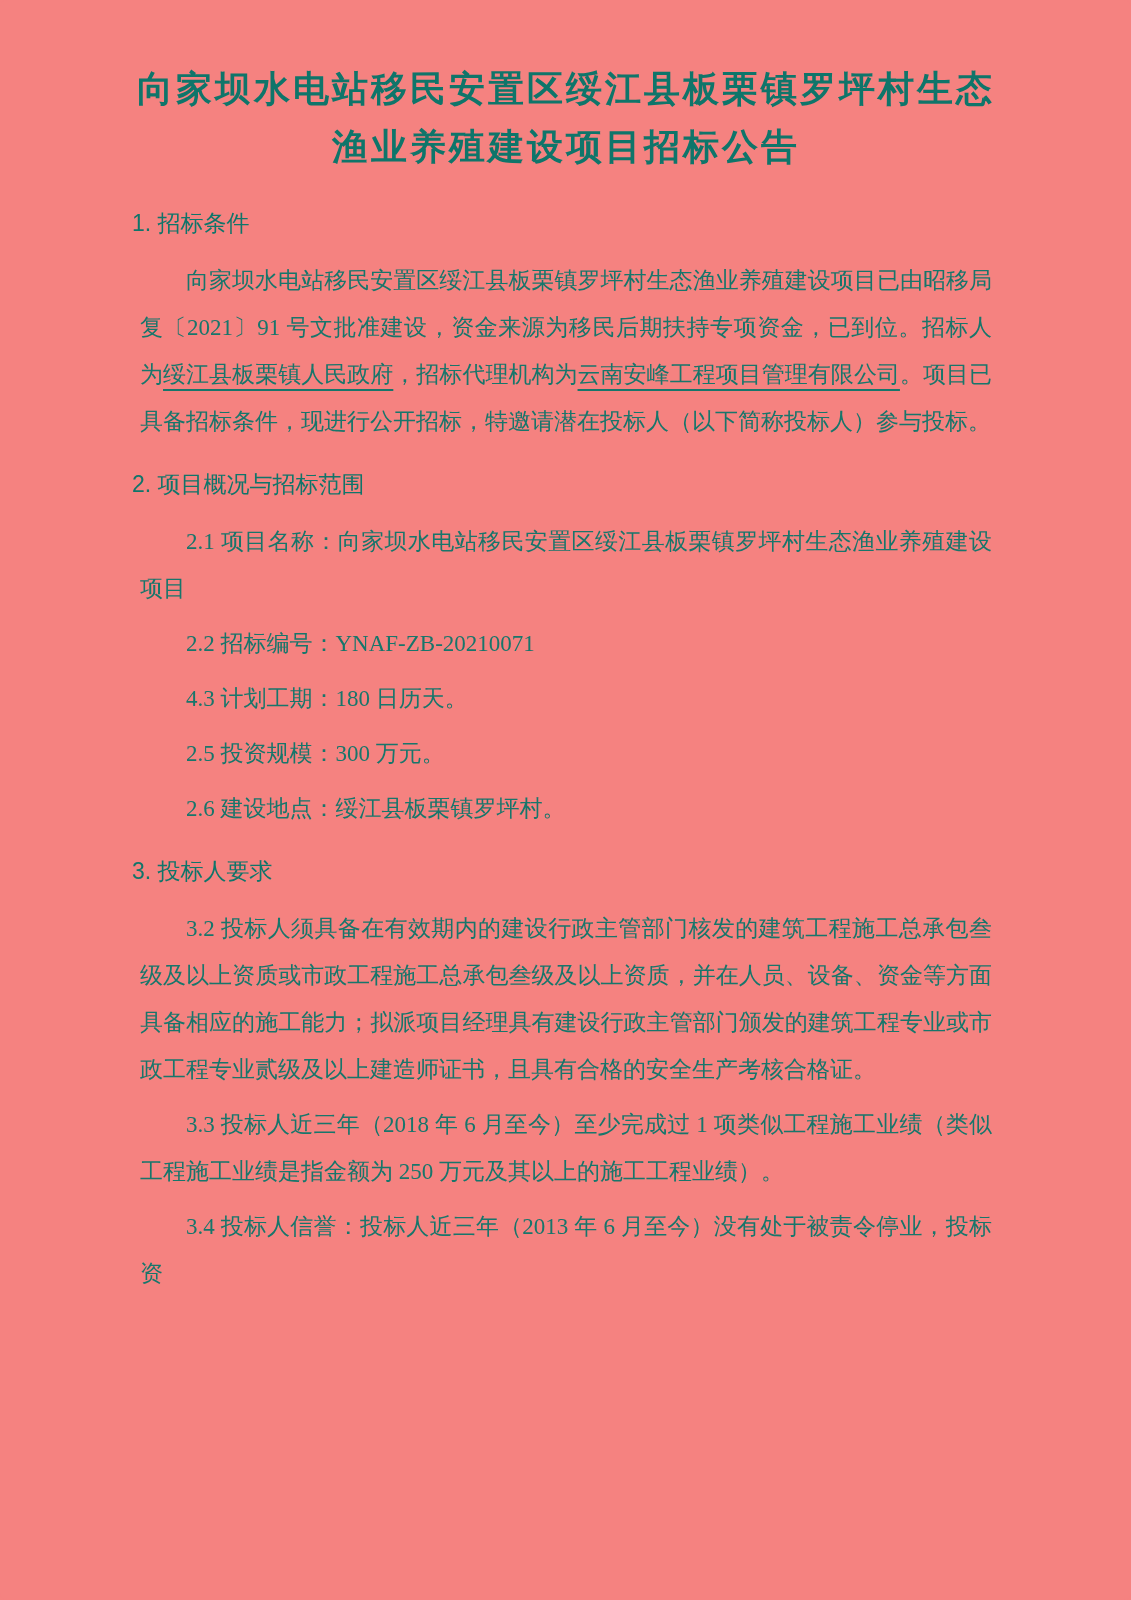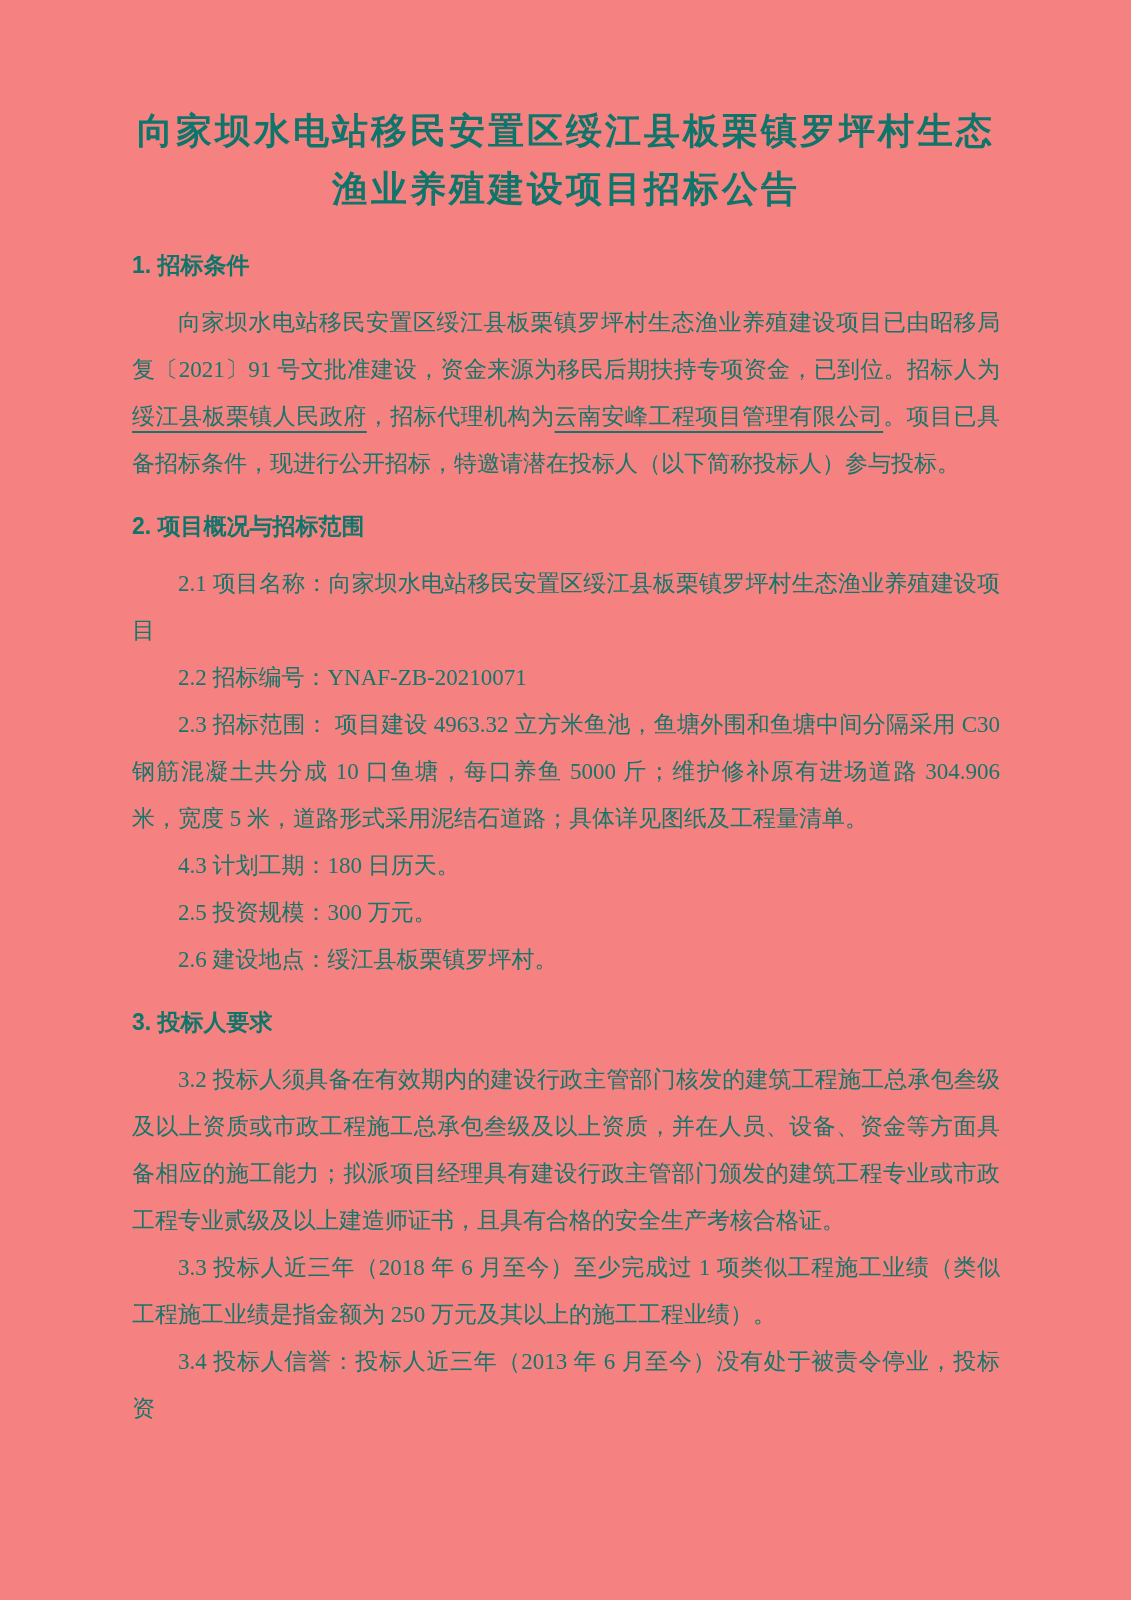--- a/index.html
+++ b/index.html
@@ -3,51 +3,51 @@
 <meta charset="utf-8">
 <style>
   html, body { margin: 0; padding: 0; background: #f58280; }
   .page {
     position: relative;
     width: 1131px;
     height: 1600px;
     margin: 0 auto;
     background: #f58280;
     box-sizing: border-box;
-    padding: 102px 131px 0 132px;
+    padding: 60px 131px 0 132px;
     overflow: hidden;
     font-family: "Liberation Serif", "DejaVu Serif", serif;
     color: #17766b;
     border-radius: 7px;
   }
   .doc-title {
     font-family: "Liberation Sans", "DejaVu Sans", sans-serif;
     font-weight: bold;
     font-size: 36px;
     line-height: 58px;
     letter-spacing: 3px;
     text-align: center;
     color: #0f756a;
     margin: 0 0 24px 0;
   }
   .section-heading {
     font-family: "Liberation Sans", "DejaVu Sans", sans-serif;
-    font-weight: bold;
+    font-weight: normal;
     font-size: 23px;
     line-height: 47px;
     color: #0f756a;
     margin: 16px 0 10px 0;
   }
   .body-para {
     font-size: 23px;
     line-height: 47px;
     text-align: justify;
     text-justify: inter-ideograph;
     text-indent: 2em;
-    margin: 0;
+    margin: 8px;
     color: #17766b;
   }
   .u {
     text-decoration: underline;
     text-decoration-thickness: 2px;
     text-underline-offset: 7px;
   }
 </style>
 </head>
 <body>
@@ -59,21 +59,20 @@
   <div class="section-heading">1. 招标条件</div>
 
   <p class="body-para">
     <span>向家坝水电站移民安置区绥江县板栗镇罗坪村生态渔业养殖建设项目已由昭移局复〔2021〕91 号文批准建设，资金来源为移民后期扶持专项资金，已到位。招标人为</span><span class="u">绥江县板栗镇人民政府</span><span>，招标代理机构为</span><span class="u">云南安峰工程项目管理有限公司</span><span>。项目已具备招标条件，现进行公开招标，特邀请潜在投标人（以下简称投标人）参与投标。</span>
   </p>
 
   <div class="section-heading">2. 项目概况与招标范围</div>
 
   <p class="body-para">2.1 项目名称：向家坝水电站移民安置区绥江县板栗镇罗坪村生态渔业养殖建设项目</p>
   <p class="body-para">2.2 招标编号：YNAF-ZB-20210071</p>
-  <p class="body-para">2.3 招标范围： 项目建设 4963.32 立方米鱼池，鱼塘外围和鱼塘中间分隔采用 C30 钢筋混凝土共分成 10 口鱼塘，每口养鱼 5000 斤；维护修补原有进场道路 304.906 米，宽度 5 米，道路形式采用泥结石道路；具体详见图纸及工程量清单。</p>
   <p class="body-para">4.3 计划工期：180 日历天。</p>
   <p class="body-para">2.5 投资规模：300 万元。</p>
   <p class="body-para">2.6 建设地点：绥江县板栗镇罗坪村。</p>
 
   <div class="section-heading">3. 投标人要求</div>
 
   <p class="body-para">3.2 投标人须具备在有效期内的建设行政主管部门核发的建筑工程施工总承包叁级及以上资质或市政工程施工总承包叁级及以上资质，并在人员、设备、资金等方面具备相应的施工能力；拟派项目经理具有建设行政主管部门颁发的建筑工程专业或市政工程专业贰级及以上建造师证书，且具有合格的安全生产考核合格证。</p>
   <p class="body-para">3.3 投标人近三年（2018 年 6 月至今）至少完成过 1 项类似工程施工业绩（类似工程施工业绩是指金额为 250 万元及其以上的施工工程业绩）。</p>
   <p class="body-para">3.4 投标人信誉：投标人近三年（2013 年 6 月至今）没有处于被责令停业，投标资</p>
 

